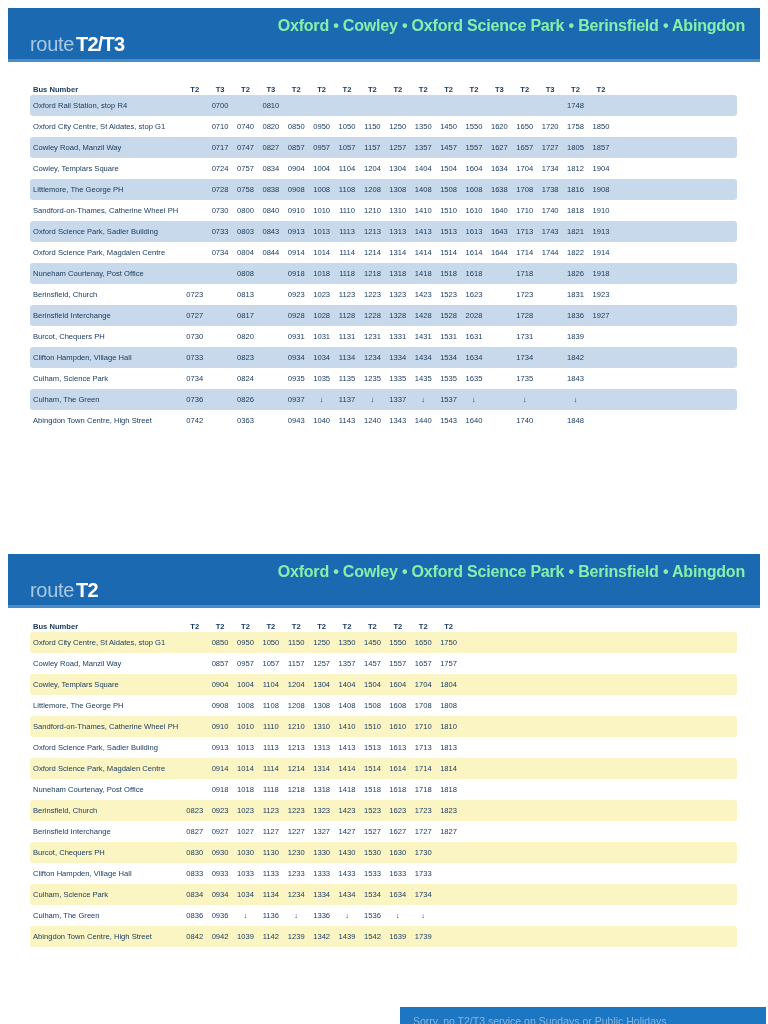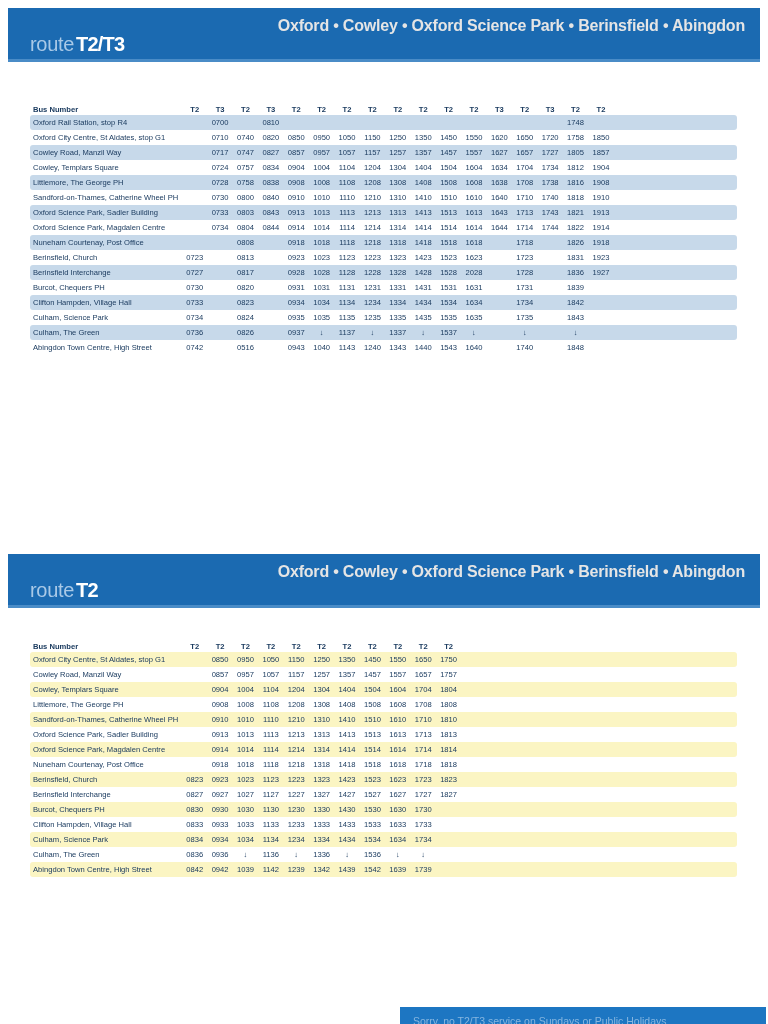--- a/index.html
+++ b/index.html
@@ -6,27 +6,27 @@
   body{width:768px;height:1024px;overflow:hidden;font-family:"Liberation Sans",sans-serif;}
   .page{position:relative;width:768px;height:1024px;background:#fff;overflow:hidden;}
 
   
   .bar{position:absolute;left:8px;width:752px;height:54px;background:var(--bar-blue);}
   .bar-accent{position:absolute;left:0;bottom:0;width:100%;height:3px;background:var(--bar-accent);}
   .route{position:absolute;left:22px;bottom:6px;display:flex;align-items:baseline;gap:2px;white-space:nowrap;}
   .route-prefix{font-size:20px;font-weight:400;color:var(--soft-blue);letter-spacing:-0.3px;}
   .route-name{font-size:20px;font-weight:bold;color:#ffffff;letter-spacing:-0.8px;}
   .bar-right{position:absolute;right:15px;top:9px;text-align:right;}
-  .bar-title{font-size:16px;font-weight:bold;color:#e5e5e5;letter-spacing:-0.2px;white-space:nowrap;}
+  .bar-title{font-size:16px;font-weight:bold;color:#86efac;letter-spacing:-0.2px;white-space:nowrap;}
   .bar-subtitle{margin-top:3px;font-size:11.5px;color:var(--soft-blue);}
 
   
   .timetable{position:absolute;left:30px;width:707px;}
-  .row{display:flex;align-items:center;height:15px;line-height:9.8px;border-radius:3px;}
-  .header-row{height:10px;font-weight:bold;margin-top:20px;}
+  .row{display:flex;align-items:center;height:21px;line-height:9.8px;border-radius:3px;}
+  .header-row{height:10px;font-weight:bold;}
   .cell{display:block;font-size:7.6px;color:var(--text-navy);white-space:nowrap;overflow:visible;}
   .cell.stop{width:152px;padding-left:3px;box-sizing:border-box;}
   .cell.time{width:25.4px;text-align:center;}
   .cell.fill{flex:1;}
   .header-row .cell{font-weight:bold;}
   .t-weekday .striped{background:var(--weekday-stripe);}
   .t-saturday .striped{background:var(--saturday-stripe);}
   .cell.arrow{font-weight:bold;}
 
   
@@ -384,21 +384,21 @@
         <span class="cell time arrow">↓</span>
         <span class="cell time"></span>
         <span class="cell time arrow">↓</span>
         <span class="cell time"></span>
         <span class="cell fill"></span>
       </div>
       <div class="row data-row">
         <span class="cell stop">Abingdon Town Centre, High Street</span>
         <span class="cell time">0742</span>
         <span class="cell time"></span>
-        <span class="cell time">0516</span>
+        <span class="cell time">0363</span>
         <span class="cell time"></span>
         <span class="cell time">0943</span>
         <span class="cell time">1040</span>
         <span class="cell time">1143</span>
         <span class="cell time">1240</span>
         <span class="cell time">1343</span>
         <span class="cell time">1440</span>
         <span class="cell time">1543</span>
         <span class="cell time">1640</span>
         <span class="cell time"></span>

